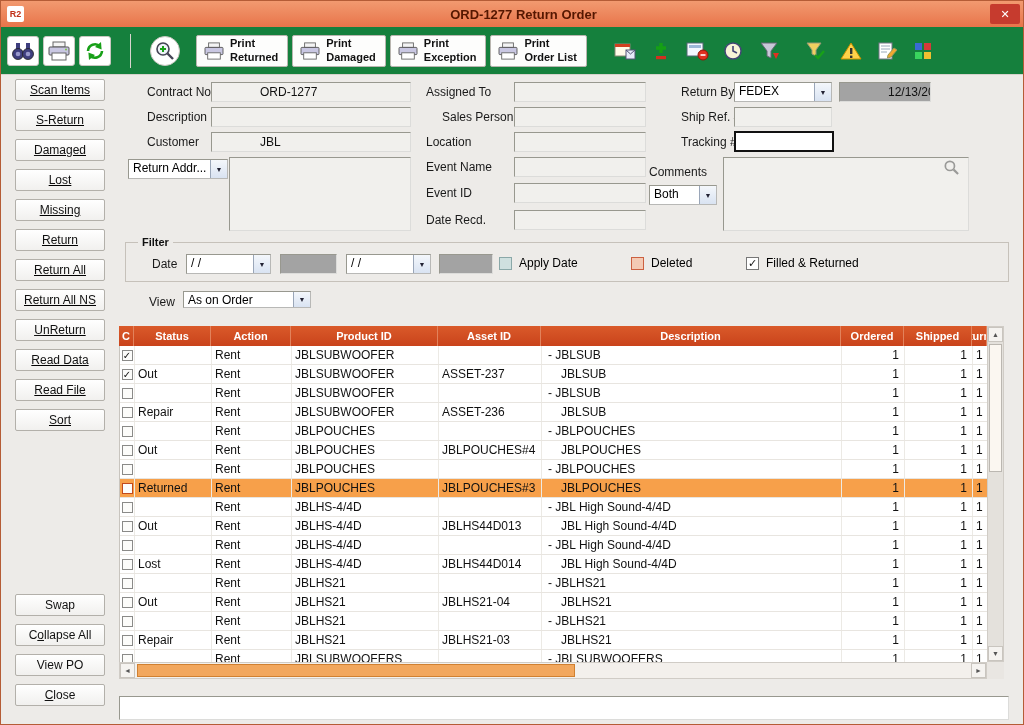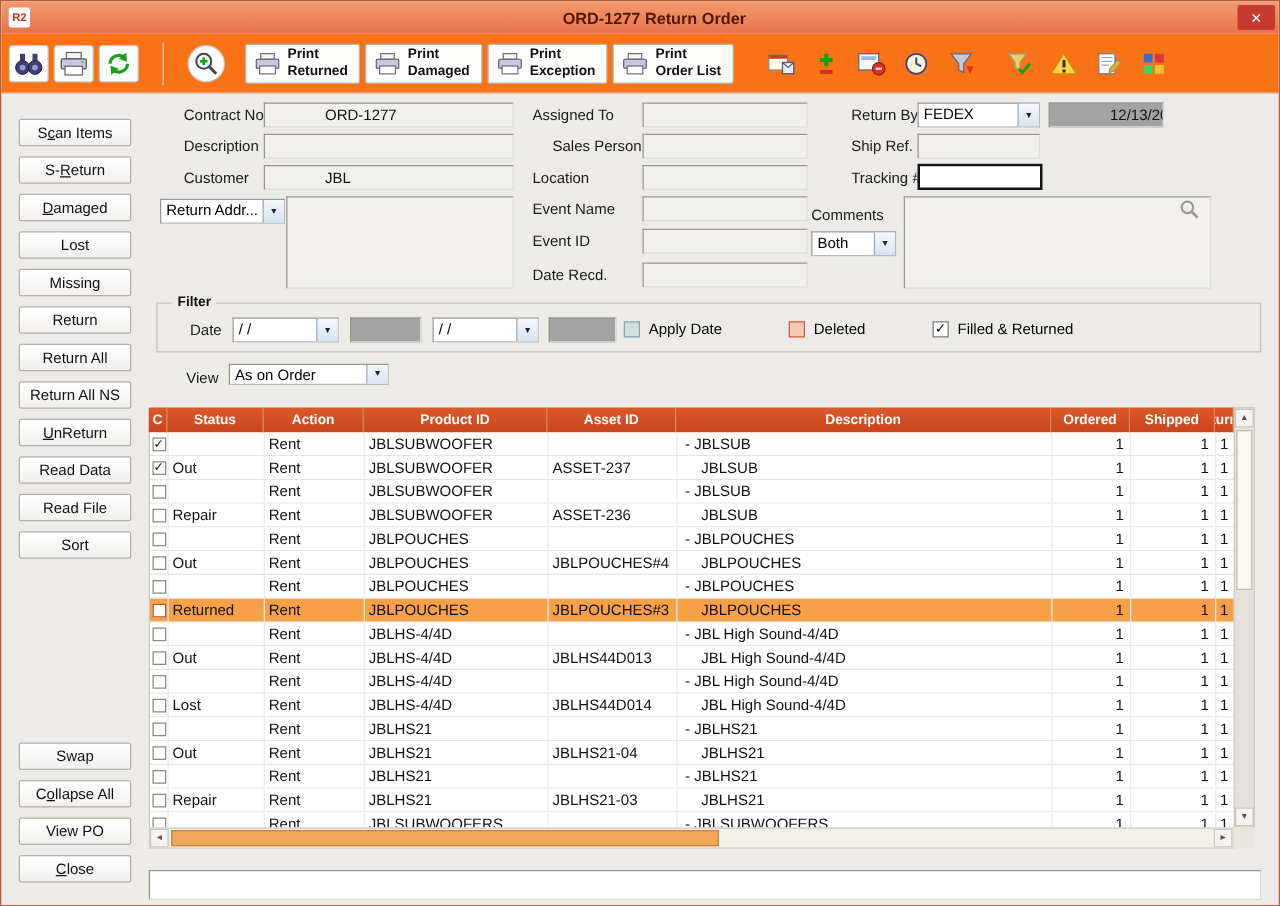--- a/index.html
+++ b/index.html
@@ -13,36 +13,36 @@
     background:linear-gradient(#f29a70,var(--titlebar-accent,#e8744a));
     display:flex;align-items:center;}
   .app-badge{width:17px;height:16px;margin-left:6px;background:#fff;border-radius:2px;
     color:#c03018;font-size:9px;font-weight:bold;display:flex;align-items:center;justify-content:center;}
   .title{flex:1;text-align:center;font-size:13px;font-weight:bold;color:#551700;}
   .close-btn{position:absolute;right:3px;top:3px;width:30px;height:20px;
     background:var(--close-button,#c63b2e);color:#fff;font-size:11px;border-radius:2px;
     display:flex;align-items:center;justify-content:center;cursor:pointer;}
 
   
-  .toolbar{position:absolute;top:26px;left:0;right:0;height:48px;background:#f97316;
+  .toolbar{position:absolute;top:26px;left:0;right:0;height:48px;background:#15803d;
     border-bottom:1px solid #d6d2cc;display:flex;align-items:center;padding:0 6px;gap:16px;}
   .tb-group{display:flex;align-items:center;gap:4px;}
   .tb-icon{width:32px;height:30px;display:flex;align-items:center;justify-content:center;cursor:pointer;}
   .tb-icon.framed{border:1px solid #c9c6c0;border-radius:3px;background:#fff;}
   .tb-icon.round{border:1px solid #c9c6c0;border-radius:50%;width:30px;background:#fff;}
   .tb-sep{width:1px;height:34px;background:#d8d4ce;margin:0 3px;}
   .print-btn{display:flex;align-items:center;gap:5px;height:32px;padding:0 9px 0 6px;
     background:#fdfdfc;border:1px solid #b9b6b0;border-radius:2px;cursor:pointer;}
   .pb-icon{display:flex;align-items:center;}
   .pb-text{display:flex;flex-direction:column;align-items:flex-start;line-height:1.2;
     font-size:11px;font-weight:bold;color:#111;}
 
   
   .sidebar{position:absolute;left:0;width:118px;display:flex;flex-direction:column;align-items:center;gap:8px;}
-  #sidebar-top{top:94px;}
+  #sidebar-top{top:78px;text-decoration:underline;}
   #sidebar-bottom{top:593px;}
   .side-btn{width:90px;height:22px;background:linear-gradient(#ffffff,#f1f0ee);
     border:1px solid #b3b0aa;border-radius:2px;font-size:12px;color:#111;cursor:pointer;}
 
   
   .form-area{position:absolute;left:122px;top:78px;width:896px;height:158px;}
   .flabel{position:absolute;font-size:12px;color:#1a1a1a;white-space:nowrap;}
   .field{position:absolute;height:20px;font-size:12px;line-height:15px;padding:2px 4px;color:#111;
     overflow:hidden;white-space:nowrap;}
   .sunken{background:#f1f0ed;border:1px solid;border-color:#98988f #dcdcda #dcdcda #98988f;padding-left:48px;}

